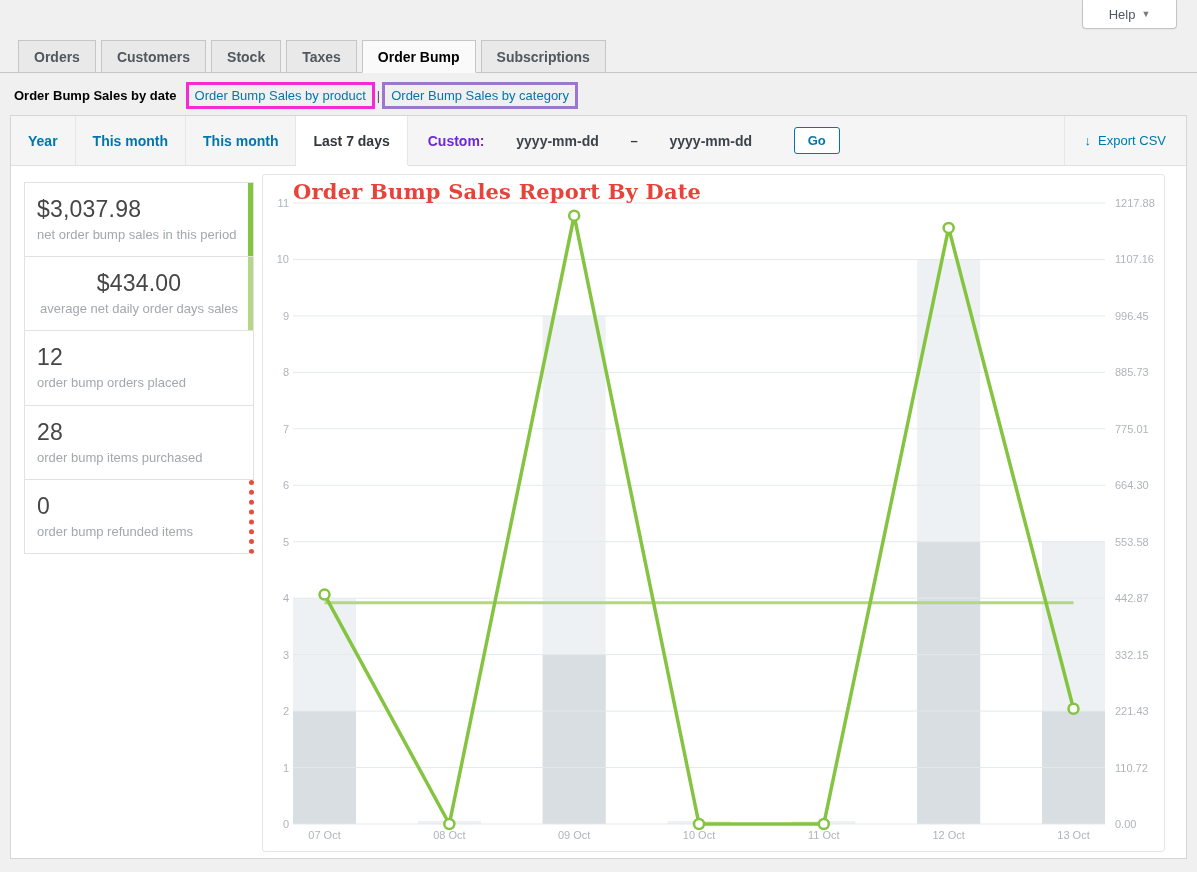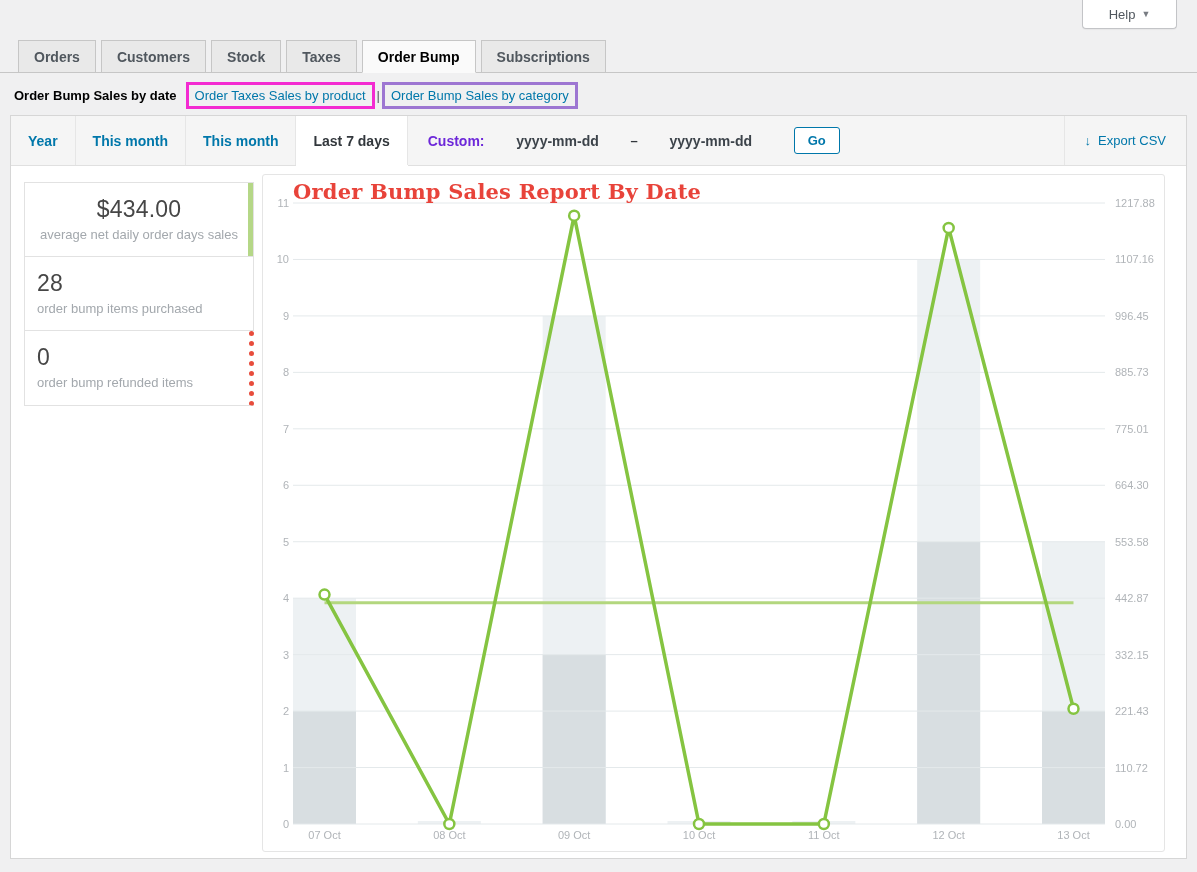--- a/index.html
+++ b/index.html
@@ -113,21 +113,21 @@
 <div class="help-btn">
   <span>Help</span>
   <span class="help-caret">▼</span>
 </div>
 
 <div class="nav-tab-wrapper"><a class="nav-tab">Orders</a><a class="nav-tab">Customers</a><a class="nav-tab">Stock</a><a class="nav-tab">Taxes</a><a class="nav-tab active">Order Bump</a><a class="nav-tab">Subscriptions</a></div>
 
 <div class="subnav">
   <span class="subnav-current">Order Bump Sales by date</span>
   <span style="display:flex;align-items:center;">
-      <a class="subnav-link boxed" style="border-color: rgb(243, 43, 209);">Order Taxes Sales by product</a>
+      <a class="subnav-link boxed" style="border-color: rgb(243, 43, 209);">Order Bump Sales by product</a>
       <span class="sep">|</span>
       <a class="subnav-link boxed" style="border-color: rgb(157, 118, 210);">Order Bump Sales by category</a>
     </span>
 </div>
 
 <div class="postbox">
   <div class="filter-bar">
     <span style="display:flex;align-items:stretch;">
         <a class="range-cell">Year</a>
         <a class="range-cell">This month</a>
@@ -143,23 +143,31 @@
     </div>
     <div class="filter-spacer"></div>
     <div class="export-cell">
       <span>↓</span>
       <span>Export CSV</span>
     </div>
   </div>
 
   <div class="postbox-body">
     <ul class="stats">
+        <li class="stat-card accent-green1">
+          <div class="stat-value">$3,037.98</div>
+          <div class="stat-label">net order bump sales in this period</div>
+        </li>
         <li class="stat-card accent-green2">
           <div class="stat-value">$434.00</div>
           <div class="stat-label">average net daily order days sales</div>
+        </li>
+        <li class="stat-card">
+          <div class="stat-value">12</div>
+          <div class="stat-label">order bump orders placed</div>
         </li>
         <li class="stat-card">
           <div class="stat-value">28</div>
           <div class="stat-label">order bump items purchased</div>
         </li>
         <li class="stat-card accent-red">
           <div class="stat-value">0</div>
           <div class="stat-label">order bump refunded items</div>
         </li>
       </ul>

